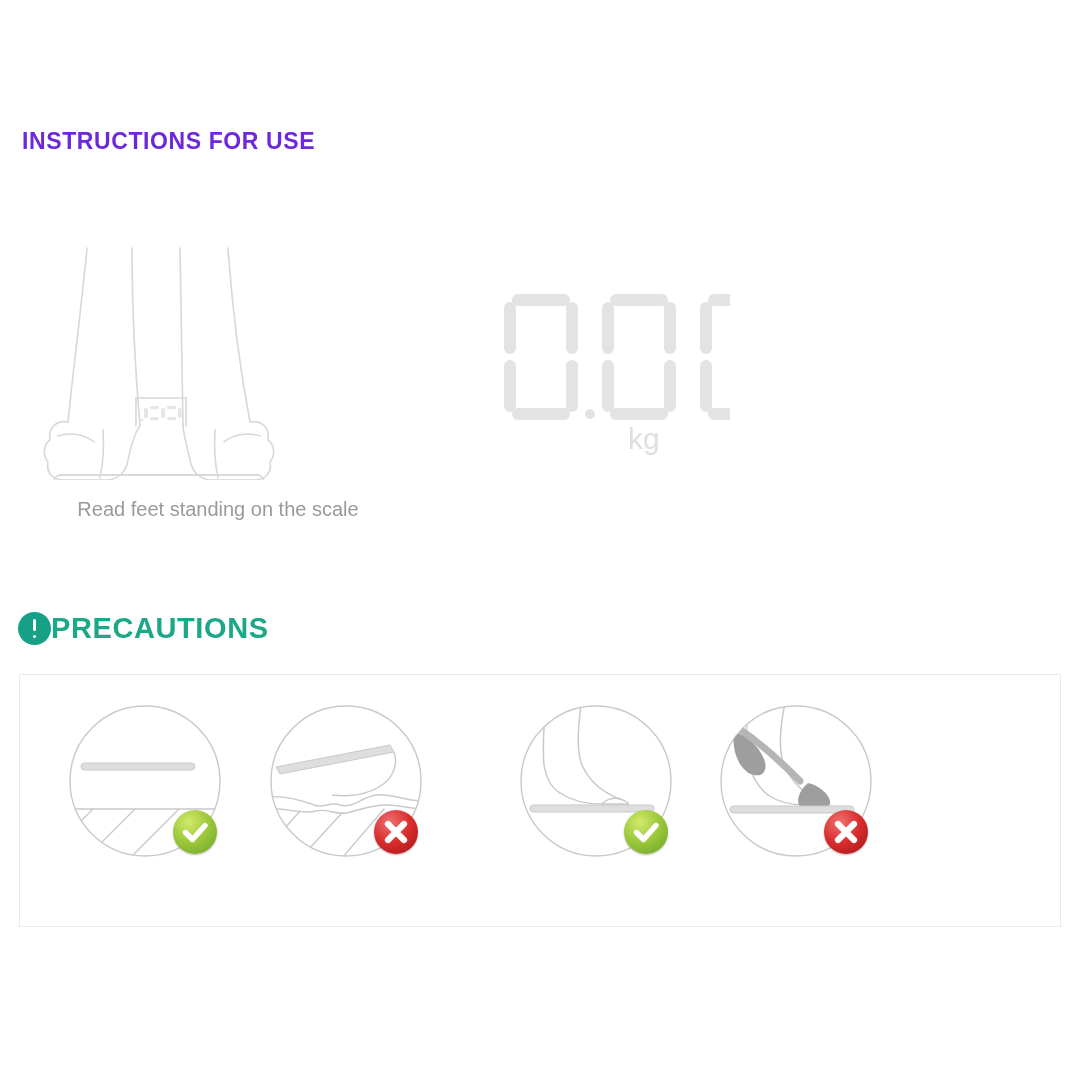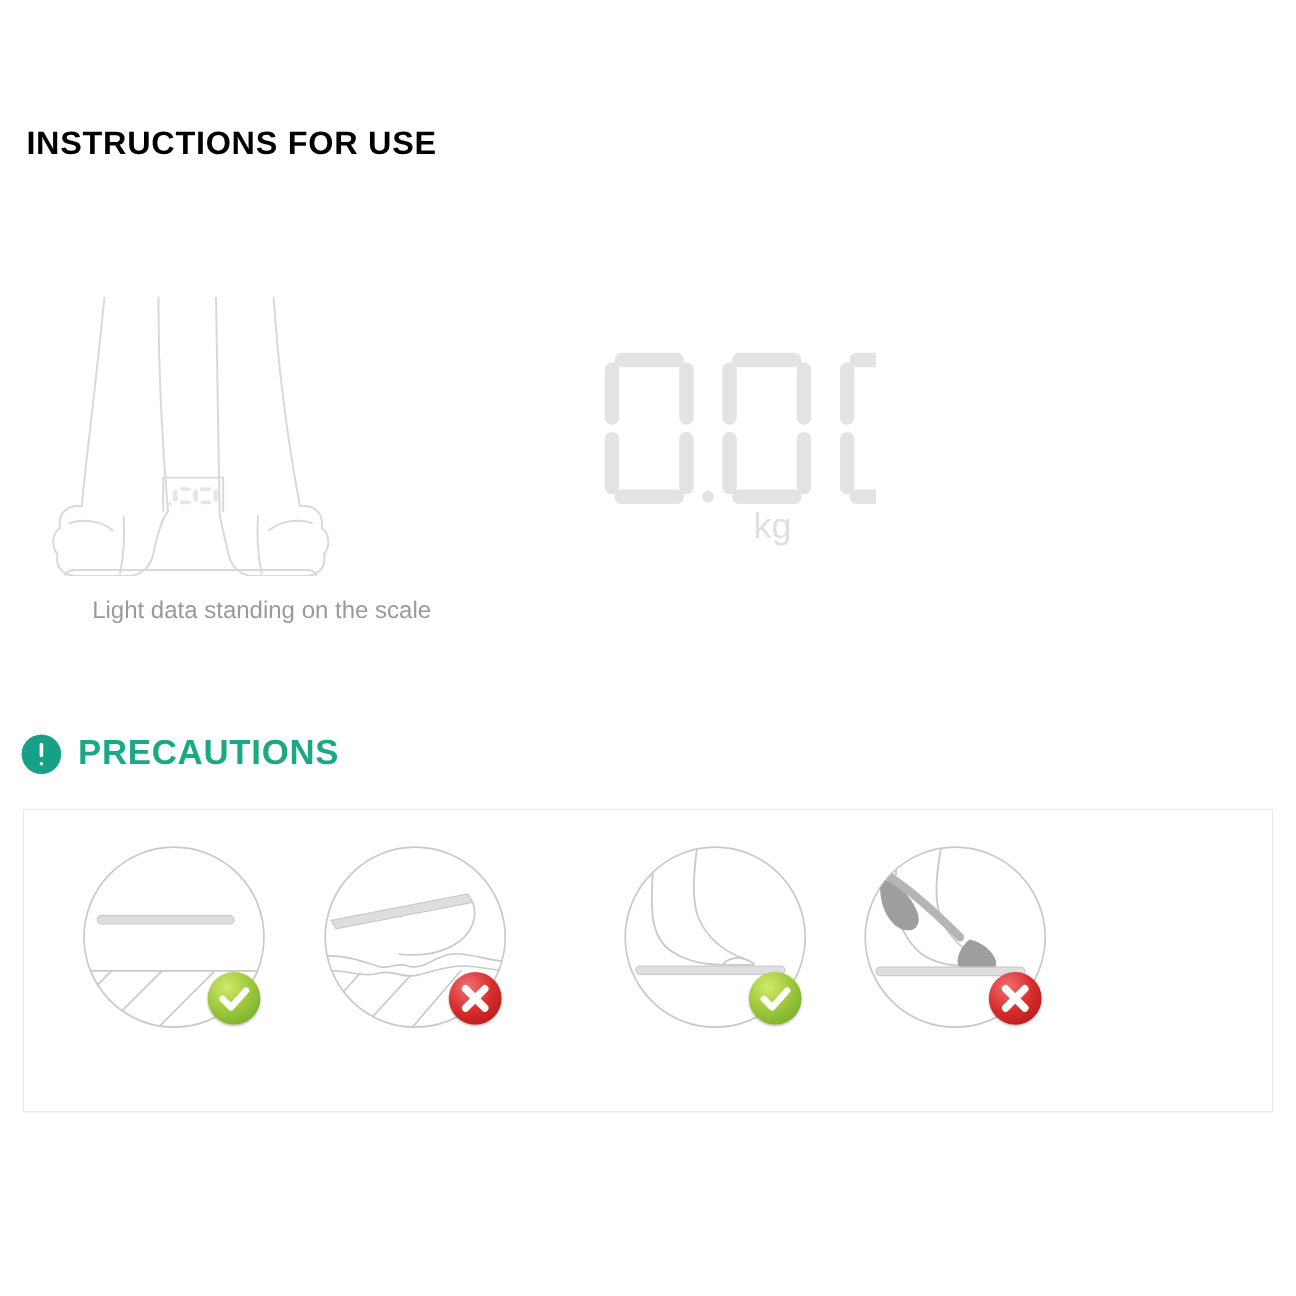--- a/index.html
+++ b/index.html
@@ -13,25 +13,25 @@
     position: relative;
     font-family: "Liberation Sans", sans-serif;
     overflow: hidden;
     -webkit-font-smoothing: antialiased;
   }
 
   
   .section-title {
     position: absolute;
     left: 22px;
-    top: 104px;
-    font-size: 27px;
+    top: 128px;
+    font-size: 23px;
     font-weight: bold;
     letter-spacing: 0.6px;
-    color: #000000;
+    color: #6d28d9;
     white-space: nowrap;
   }
 
   
   .steps {
     position: absolute;
     left: 0;
     top: 230px;
     width: 1080px;
     height: 310px;
@@ -63,21 +63,20 @@
   .step-1 .step-caption { left: 8px; }
   .step-2 .step-caption { left: 0px; }
 
   
   .precautions-head {
     position: absolute;
     left: 18px;
     top: 612px;
     display: flex;
     align-items: flex-start;
-    gap: 14px;
   }
   .warn-icon {
     width: 33px;
     height: 33px;
     border-radius: 50%;
     background: #16A085;
     position: relative;
     flex: 0 0 auto;
   }
   .warn-icon::before {
@@ -200,21 +199,21 @@
           <rect x="110" y="176" width="9" height="3.2" rx="1.4"></rect>
           <rect x="110" y="187" width="9" height="3.2" rx="1.4"></rect>
           <rect x="121" y="178" width="4" height="10" rx="1.6"></rect>
           <rect x="127" y="176" width="9" height="3.2" rx="1.4"></rect>
           <rect x="127" y="187" width="9" height="3.2" rx="1.4"></rect>
           <rect x="138" y="178" width="3.6" height="10" rx="1.5"></rect>
           <circle cx="102" cy="190" r="1.4"></circle>
         </g>
       </svg>
     </div>
-    <div class="step-caption">Light data standing on the scale</div>
+    <div class="step-caption">Read feet standing on the scale</div>
   </div>
 
   <div class="step step-2">
     <div class="step-art">
       <svg width="300" height="250" viewBox="0 0 300 250" aria-hidden="true">
         <g fill="#e3e3e3">
 
           <rect x="82" y="64" width="58" height="12" rx="6"></rect>
           <rect x="74" y="72" width="12" height="52" rx="6"></rect>
           <rect x="136" y="72" width="12" height="52" rx="6"></rect>

